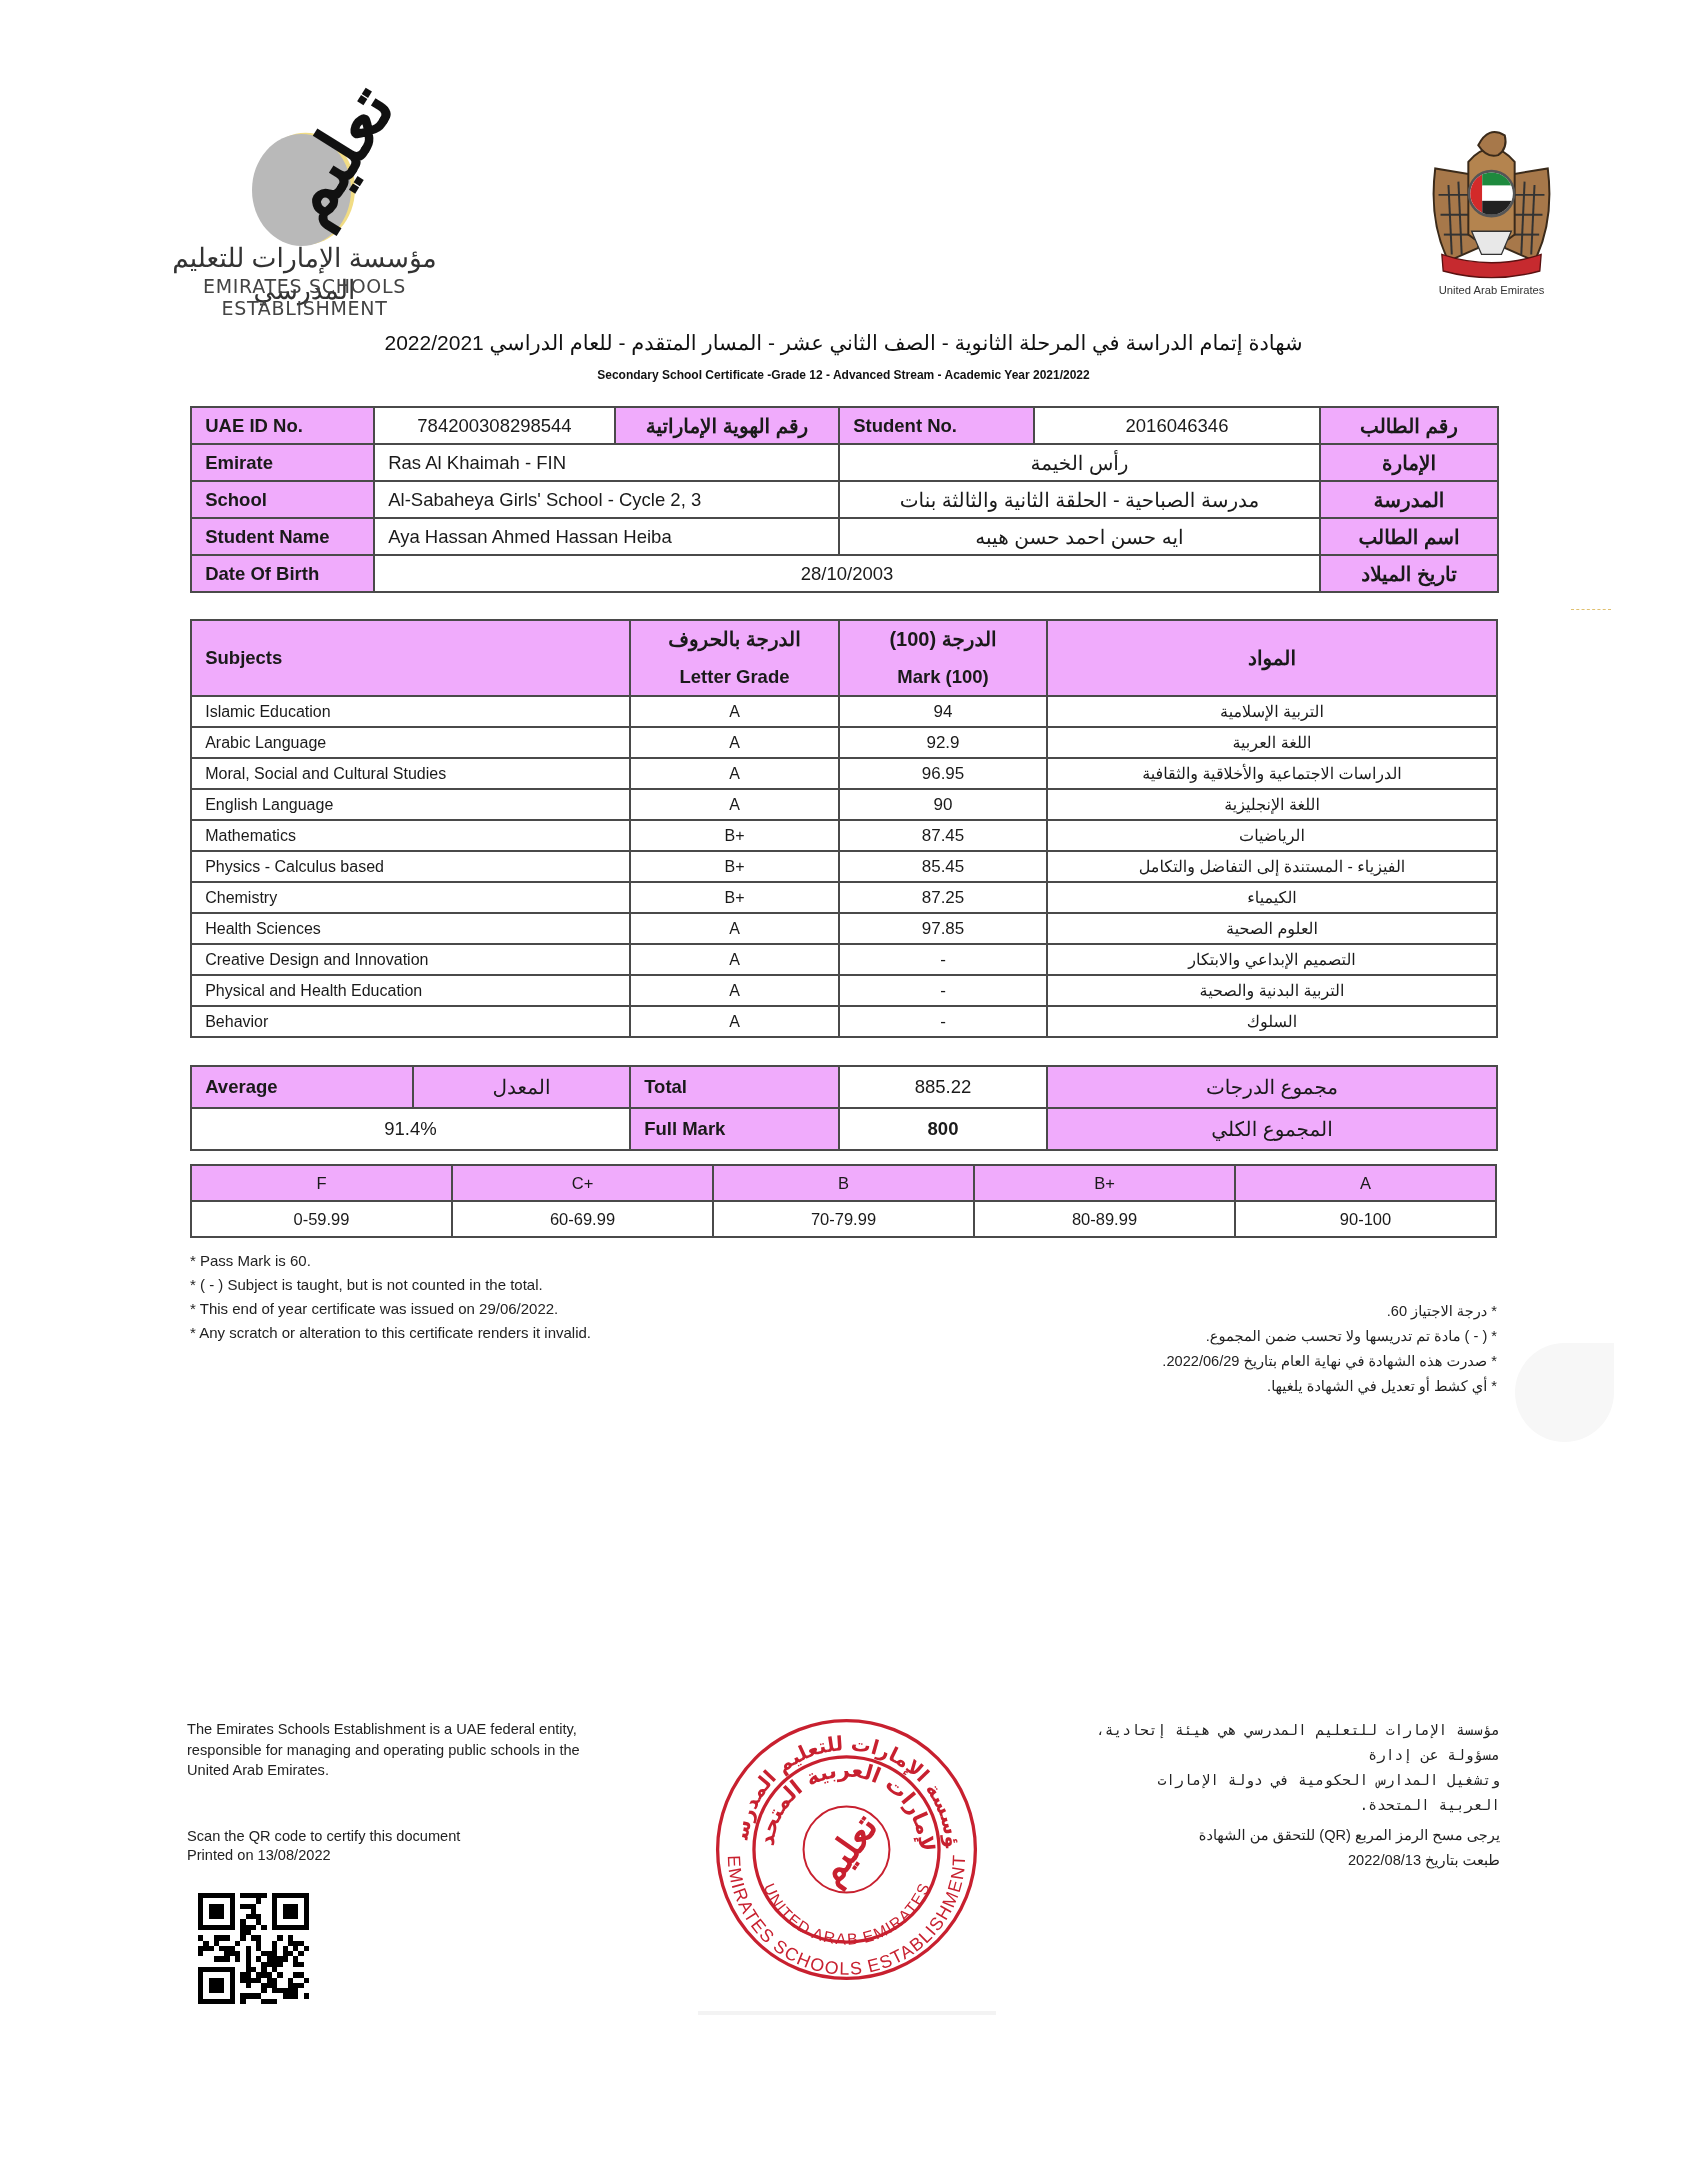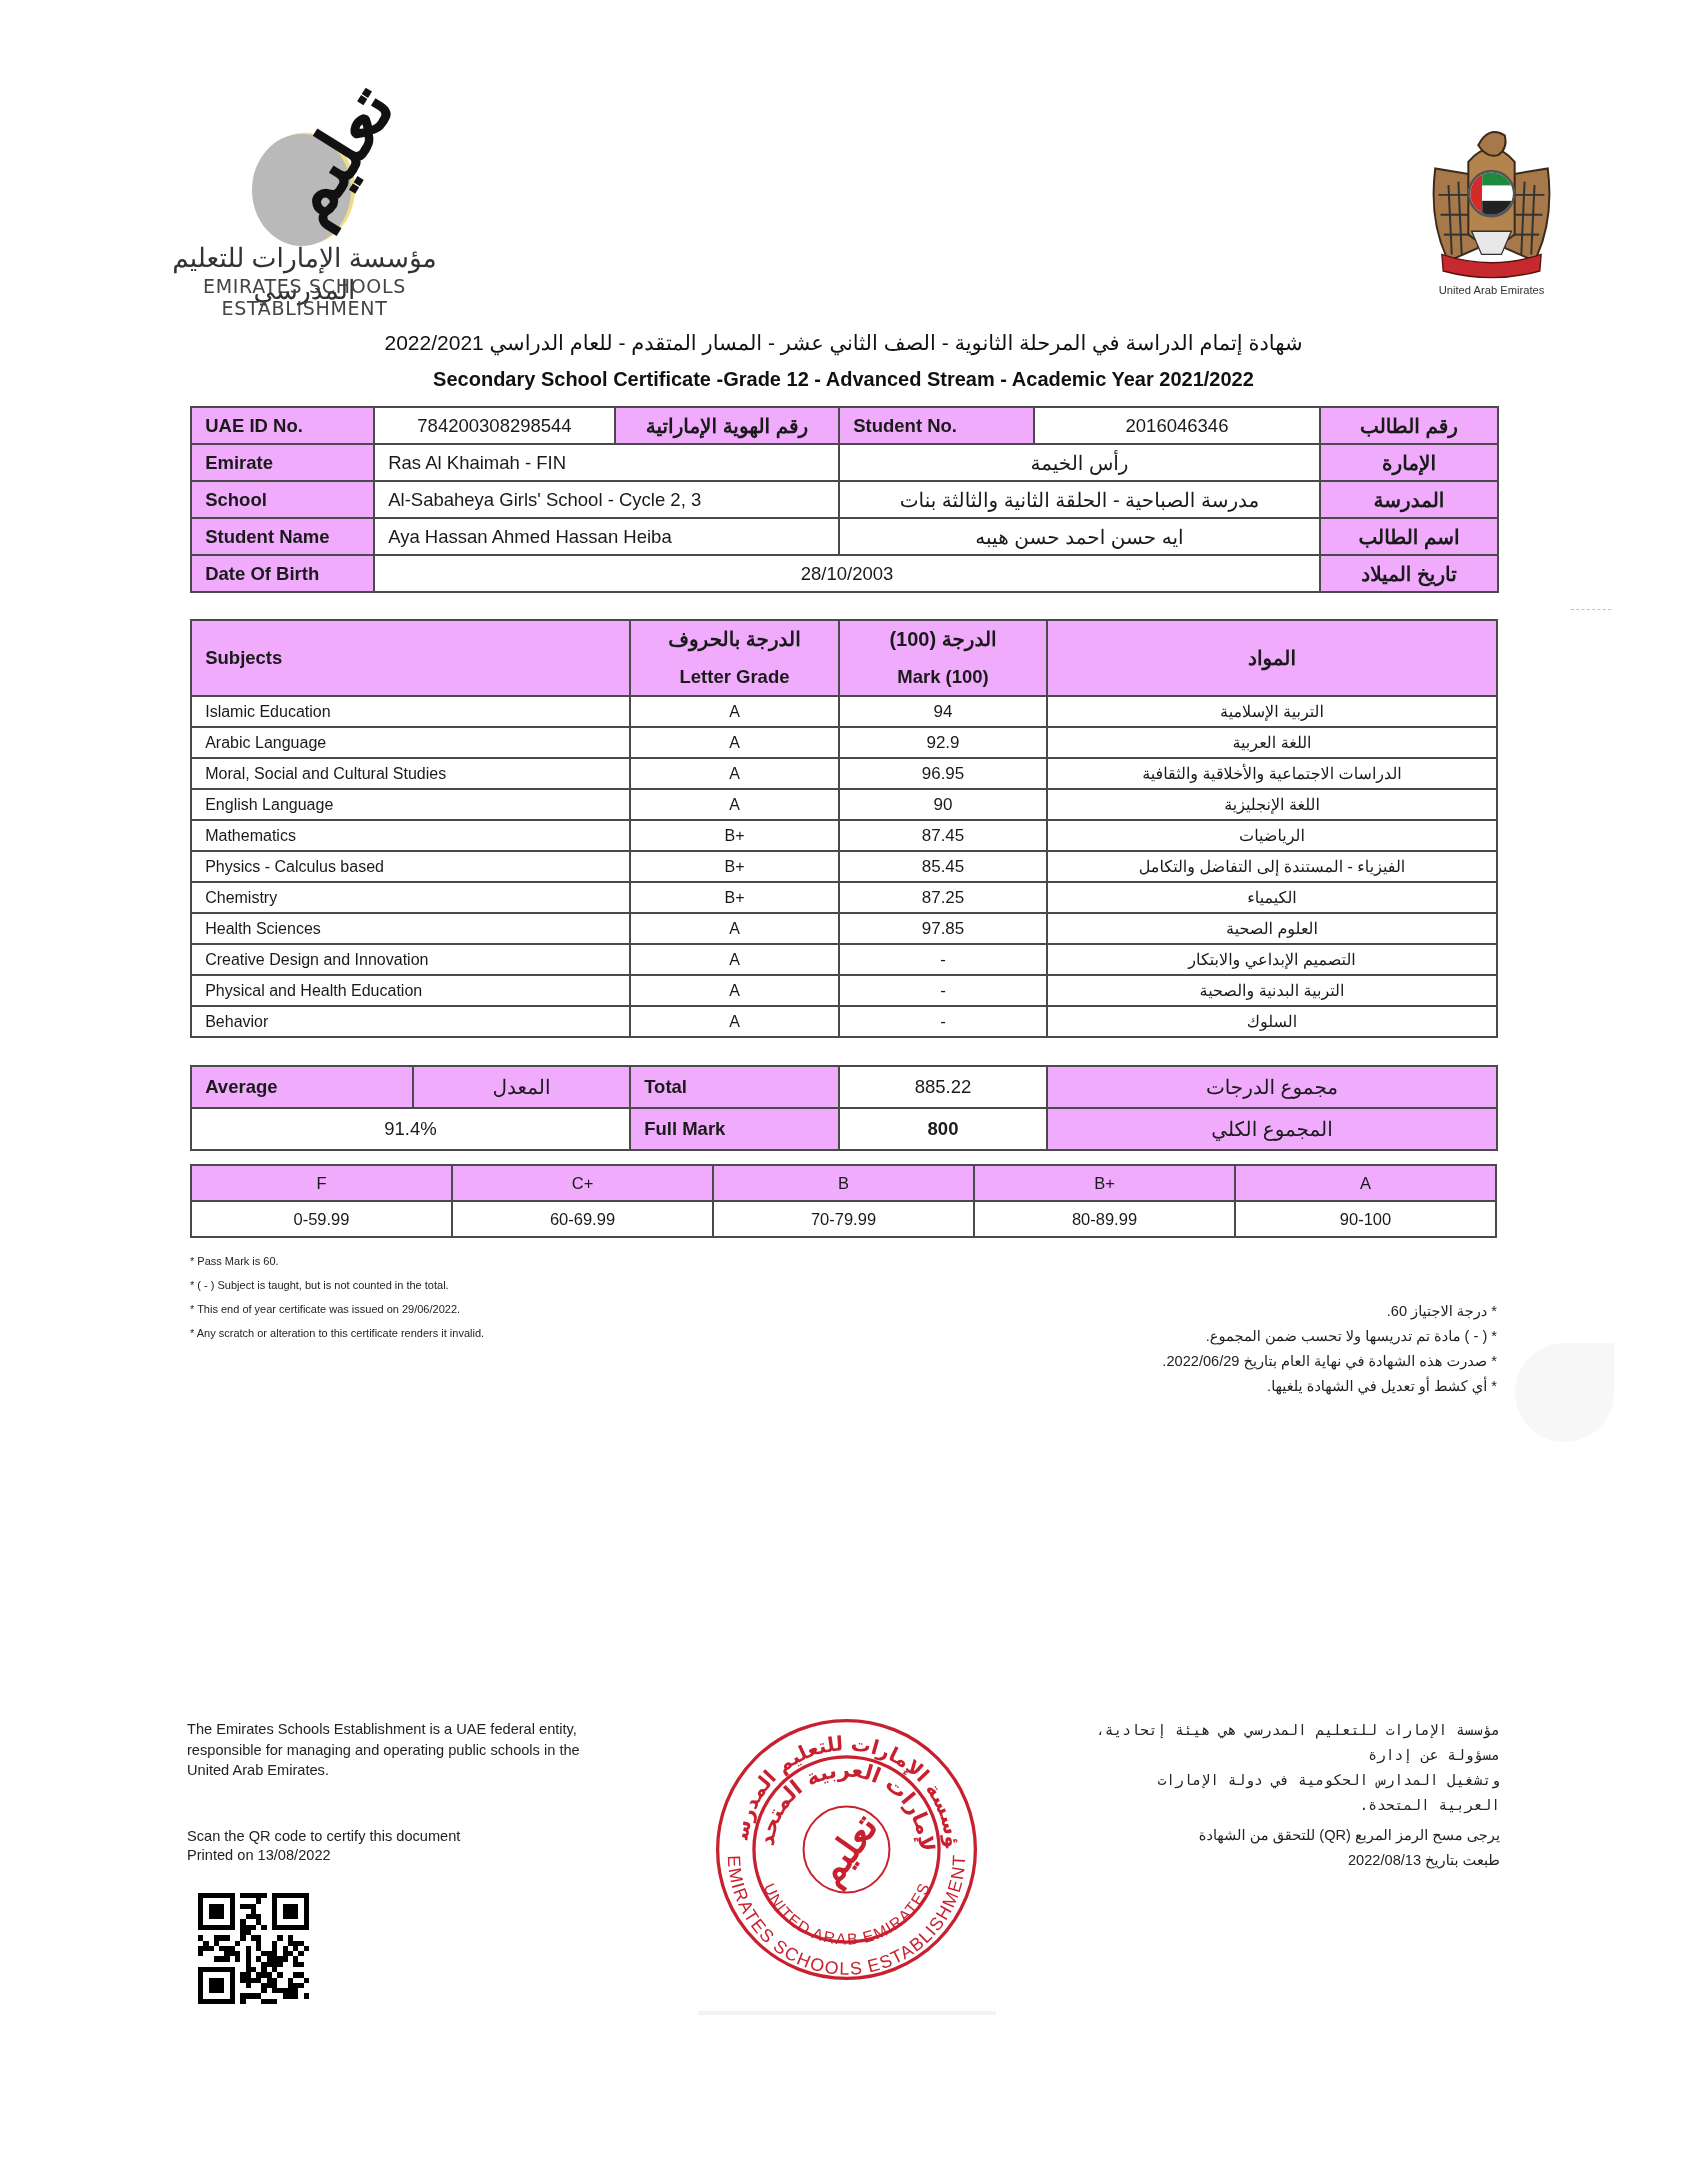--- a/index.html
+++ b/index.html
@@ -19,21 +19,21 @@
   .ese-en { position: absolute; left: 0; top: 156px; width: 357px; text-align: center;
             font-family: "DejaVu Sans", sans-serif; font-size: 19px; color: #444; letter-spacing: 0.7px; }
 
   .uae-emblem { left: 1422px; top: 122px; width: 139px; height: 179px; }
   .uae-label { position: absolute; left: 0; top: 162px; width: 139px; text-align: center;
                font-size: 11.2px; color: #333; }
 
   
   .title-ar { left: 182px; top: 331px; width: 1323px; text-align: center; font-size: 21px;
               direction: rtl; color: #111; }
-  .title-en { left: 182px; top: 368px; width: 1323px; text-align: center; font-size: 20px;
+  .title-en { left: 182px; top: 368px; width: 1323px; text-align: center; font-size: 12px;
               font-weight: bold; color: #111; }
 
   
   table { border-collapse: collapse; position: absolute; table-layout: fixed; }
   td { border: 2px solid #4a4a4a; font-size: 18.5px; padding: 0 13.2px; white-space: nowrap; }
   .g { background: #f0abfc; }
   .b { font-weight: bold; }
   .c { text-align: center; }
   .r { text-align: center; direction: rtl; }
   .ar { font-size: 20px; }
@@ -46,21 +46,21 @@
   .grades .row td { height: 29px; font-size: 16px; }
   .grades .row td.mark { font-size: 17px; }
   .hdr-two { line-height: 37px; }
 
   .summary { left: 190px; top: 1065px; width: 1307px; }
   .summary td { height: 40px; }
 
   .scale { left: 190px; top: 1164px; width: 1307px; }
   .scale td { height: 34px; font-size: 16.5px; text-align: center; }
 
-  .notes-en { left: 190px; top: 1249px; font-size: 11px; line-height: 24px; color: #222; }
+  .notes-en { left: 190px; top: 1249px; font-size: 15px; line-height: 24px; color: #222; }
   .notes-ar { right: 190px; top: 1299px; font-size: 14.6px; line-height: 25px; color: #222;
               direction: rtl; text-align: right; }
 
   .blur-mark { left: 1571px; top: 609px; width: 40px; height: 1.3px; border-top: 1.3px dashed #e0c070; }
   .smudge { left: 1515px; top: 1343px; width: 99px; height: 99px; background: #f7f7f7;
             border-radius: 50% 0 50% 50%; }
 
   
   .foot-en { left: 187px; top: 1719px; width: 437px; font-size: 14.6px; line-height: 20.5px; color: #222; }
   .foot-en2 { left: 187px; top: 1827px; font-size: 14.6px; line-height: 18.5px; color: #222; }

